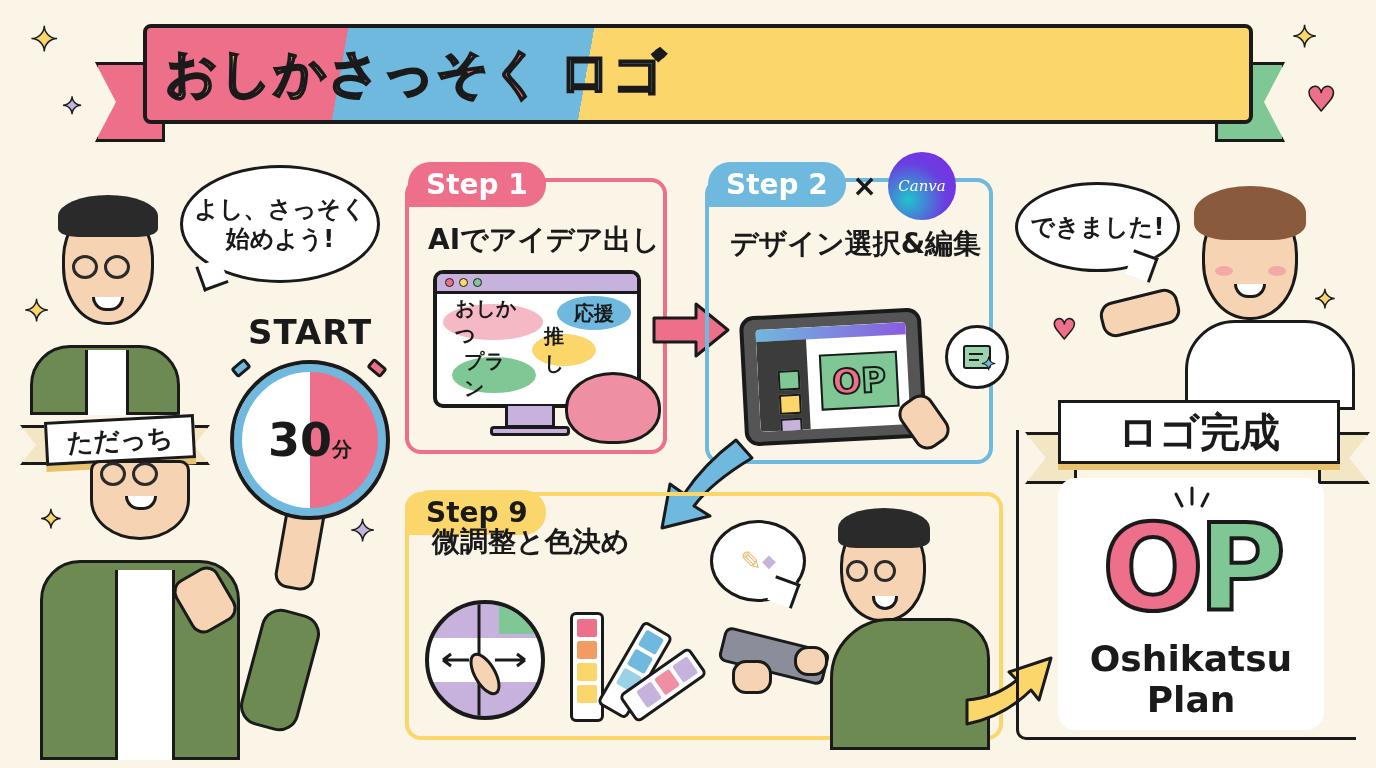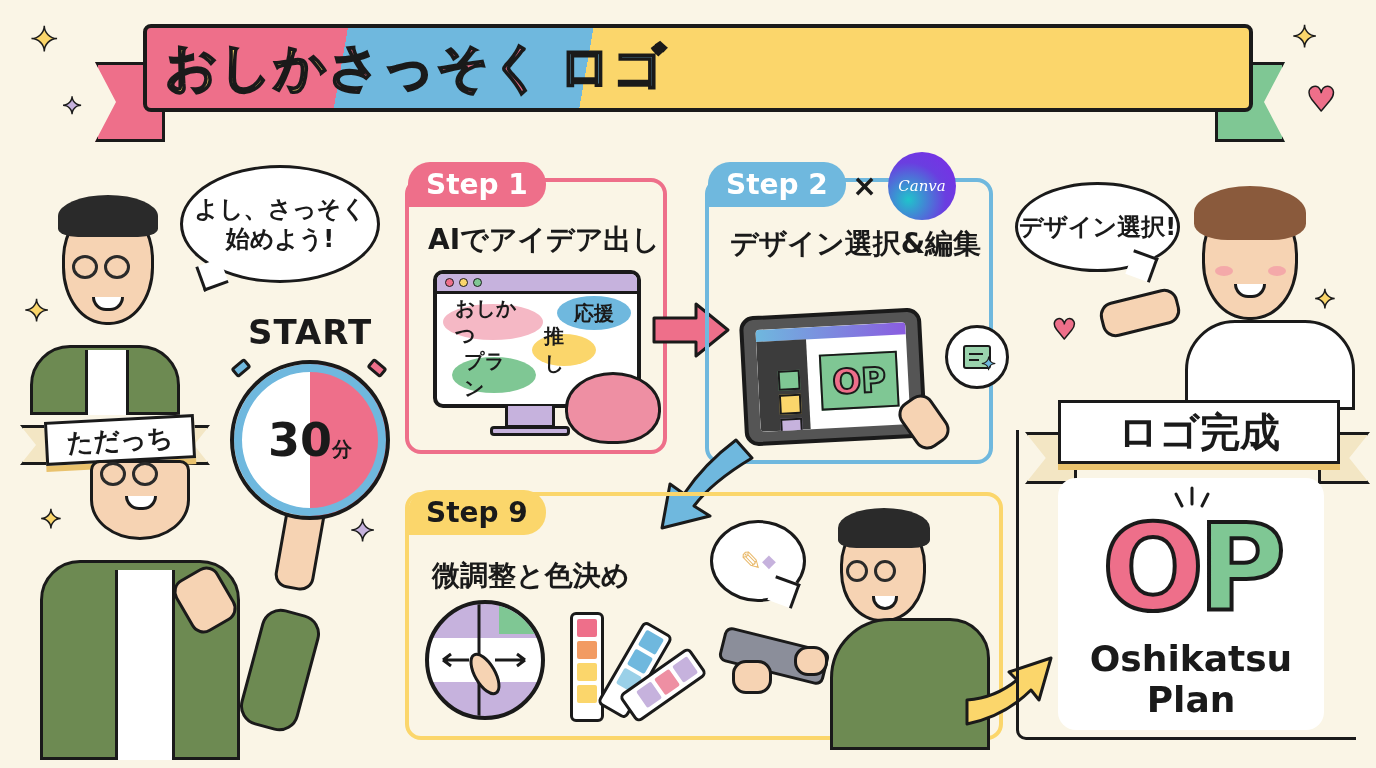--- a/index.html
+++ b/index.html
@@ -12,21 +12,21 @@
   }
 
   
   .banner-tail {
     position: absolute; top: 62px; width: 70px; height: 80px;
     border: 3px solid #1a1a1a;
   }
   .banner-tail.left { left: 95px; background: #ee6f8a; clip-path: polygon(0 0, 100% 0, 100% 100%, 0 100%, 30% 50%); }
   .banner-tail.right { left: 1215px; background: #7fc794; clip-path: polygon(0 0, 100% 0, 70% 50%, 100% 100%, 0 100%); }
   .banner {
-    position: absolute; left: 143px; top: 24px; width: 1110px; height: 88px;
+    position: absolute; left: 143px; top: 24px; width: 1110px; height: 100px;
     border: 4px solid #1a1a1a; border-radius: 8px; overflow: hidden;
     display: flex; align-items: center;
     background: linear-gradient(100deg, #ee6f8a 0 18%, #6fb8de 18% 40%, #fbd66b 40% 100%);
   }
   .banner-text {
     font-family: "DejaVu Sans", sans-serif; font-weight: bold;
     font-size: 52px; letter-spacing: 1px; white-space: nowrap;
     padding-left: 18px; display: flex; gap: 0;
   }
   .t-yellow { color: #fbd66b; -webkit-text-stroke: 2px #1a1a1a; }
@@ -289,21 +289,21 @@
   <div class="doc-icon"></div>
   <span style="position:absolute;right:10px;bottom:12px;color:#6fb8de;font-size:18px;-webkit-text-stroke:1px #1a1a1a;">✦</span>
 </div>
 
 <svg class="arrow" style="left:652px;top:432px;" width="110" height="100" viewBox="0 0 110 100">
   <path d="M84 8 L100 26 Q60 50 42 74 L58 84 L10 96 L18 52 L32 62 Q52 32 84 8 Z" fill="#6fb8de" stroke="#1a1a1a" stroke-width="3" stroke-linejoin="round"></path>
 </svg>
 
 <div class="card" style="left:405px;top:492px;width:598px;height:248px;border-color:#fbd66b;"></div>
 <div class="step-badge dark" style="left:408px;top:490px;background:#fbd66b;">Step 9</div>
-<div class="card-title" style="left:432px;top:558px;">微調整と色決め</div>
+<div class="card-title" style="left:432px;top:526px;font-family:Liberation Mono, monospace;">微調整と色決め</div>
 <div class="zoom-circle" style="left:425px;top:600px;">
   <svg width="112" height="112" viewBox="0 0 112 112" style="position:absolute;left:0;top:0;">
     <rect x="70" y="0" width="42" height="30" fill="#7fc794"></rect>
     <line x1="50" y1="0" x2="50" y2="112" stroke="#1a1a1a" stroke-width="3"></line>
     <path d="M14 56 H40 M14 56 l8 -6 M14 56 l8 6" stroke="#1a1a1a" stroke-width="3" fill="none"></path>
     <path d="M66 56 H96 M96 56 l-8 -6 M96 56 l-8 6" stroke="#1a1a1a" stroke-width="3" fill="none"></path>
     <ellipse cx="56" cy="70" rx="10" ry="22" fill="#f6d3b3" stroke="#1a1a1a" stroke-width="3" transform="rotate(-30 56 70)"></ellipse>
   </svg>
 </div>
 <div class="palette" style="left:570px;top:612px;width:150px;height:110px;">
@@ -342,21 +342,21 @@
   <div style="position:absolute;left:0;top:138px;width:108px;height:36px;background:#8b8e9a;border:3px solid #1a1a1a;border-radius:8px;transform:rotate(14deg);"></div>
   <div class="hand" style="left:12px;top:160px;width:40px;height:34px;"></div>
   <div class="hand" style="left:74px;top:146px;width:34px;height:30px;"></div>
 </div>
 
 <svg class="arrow" style="left:965px;top:650px;" width="90" height="80" viewBox="0 0 90 80">
   <path d="M2 50 Q30 48 52 30 L44 22 L86 8 L74 50 L66 40 Q40 66 2 74 Z" fill="#fbd66b" stroke="#1a1a1a" stroke-width="3" stroke-linejoin="round"></path>
 </svg>
 
 <div class="bubble" style="left:1015px;top:182px;width:165px;height:90px;font-size:24px;">
-  <span>デザイン選択!</span>
+  <span>できました!</span>
   <div class="tail" style="right:22px;bottom:-10px;transform:rotate(200deg);"></div>
 </div>
 <div class="person" style="left:1090px;top:180px;width:270px;height:230px;">
   <div class="body-jacket" style="left:95px;top:140px;width:170px;height:90px;background:#fff;border-radius:50px 50px 0 0;"></div>
   <div class="head" style="left:112px;top:20px;width:96px;height:120px;"></div>
   <div class="hair brown" style="left:104px;top:6px;width:112px;height:54px;border-radius:50% 50% 30% 30%;"></div>
   <div style="position:absolute;left:125px;top:86px;width:18px;height:10px;background:#f4a9a9;border-radius:50%;"></div>
   <div style="position:absolute;left:178px;top:86px;width:18px;height:10px;background:#f4a9a9;border-radius:50%;"></div>
   <div class="smile" style="left:144px;top:104px;"></div>
   <div class="hand" style="left:10px;top:115px;width:80px;height:36px;transform:rotate(-14deg);"></div>

